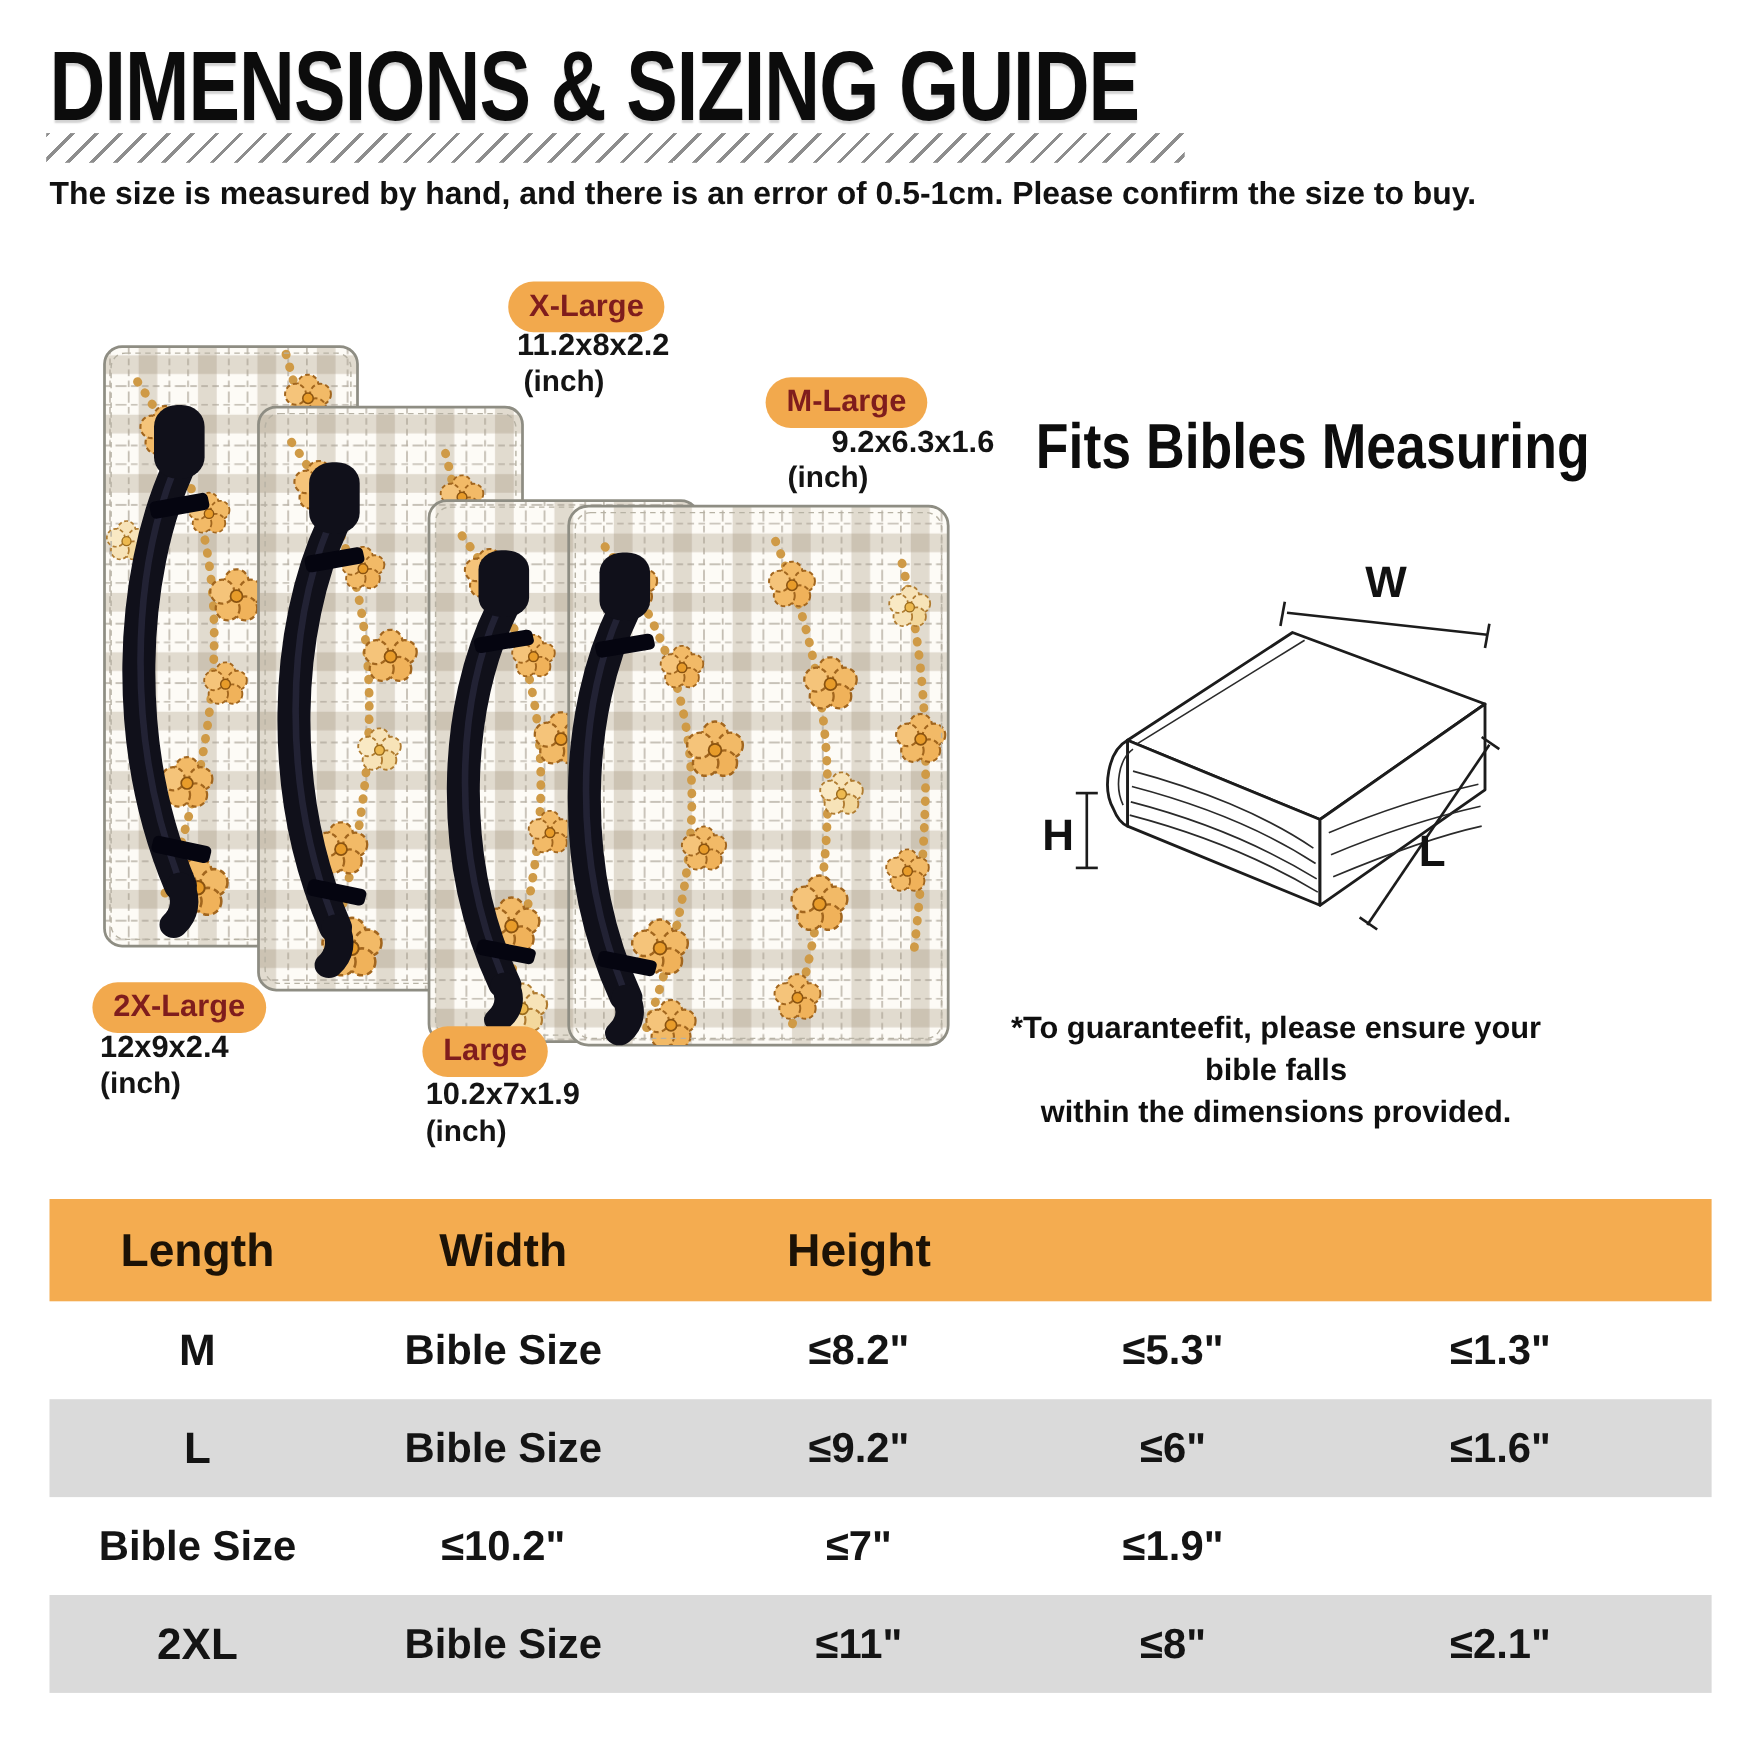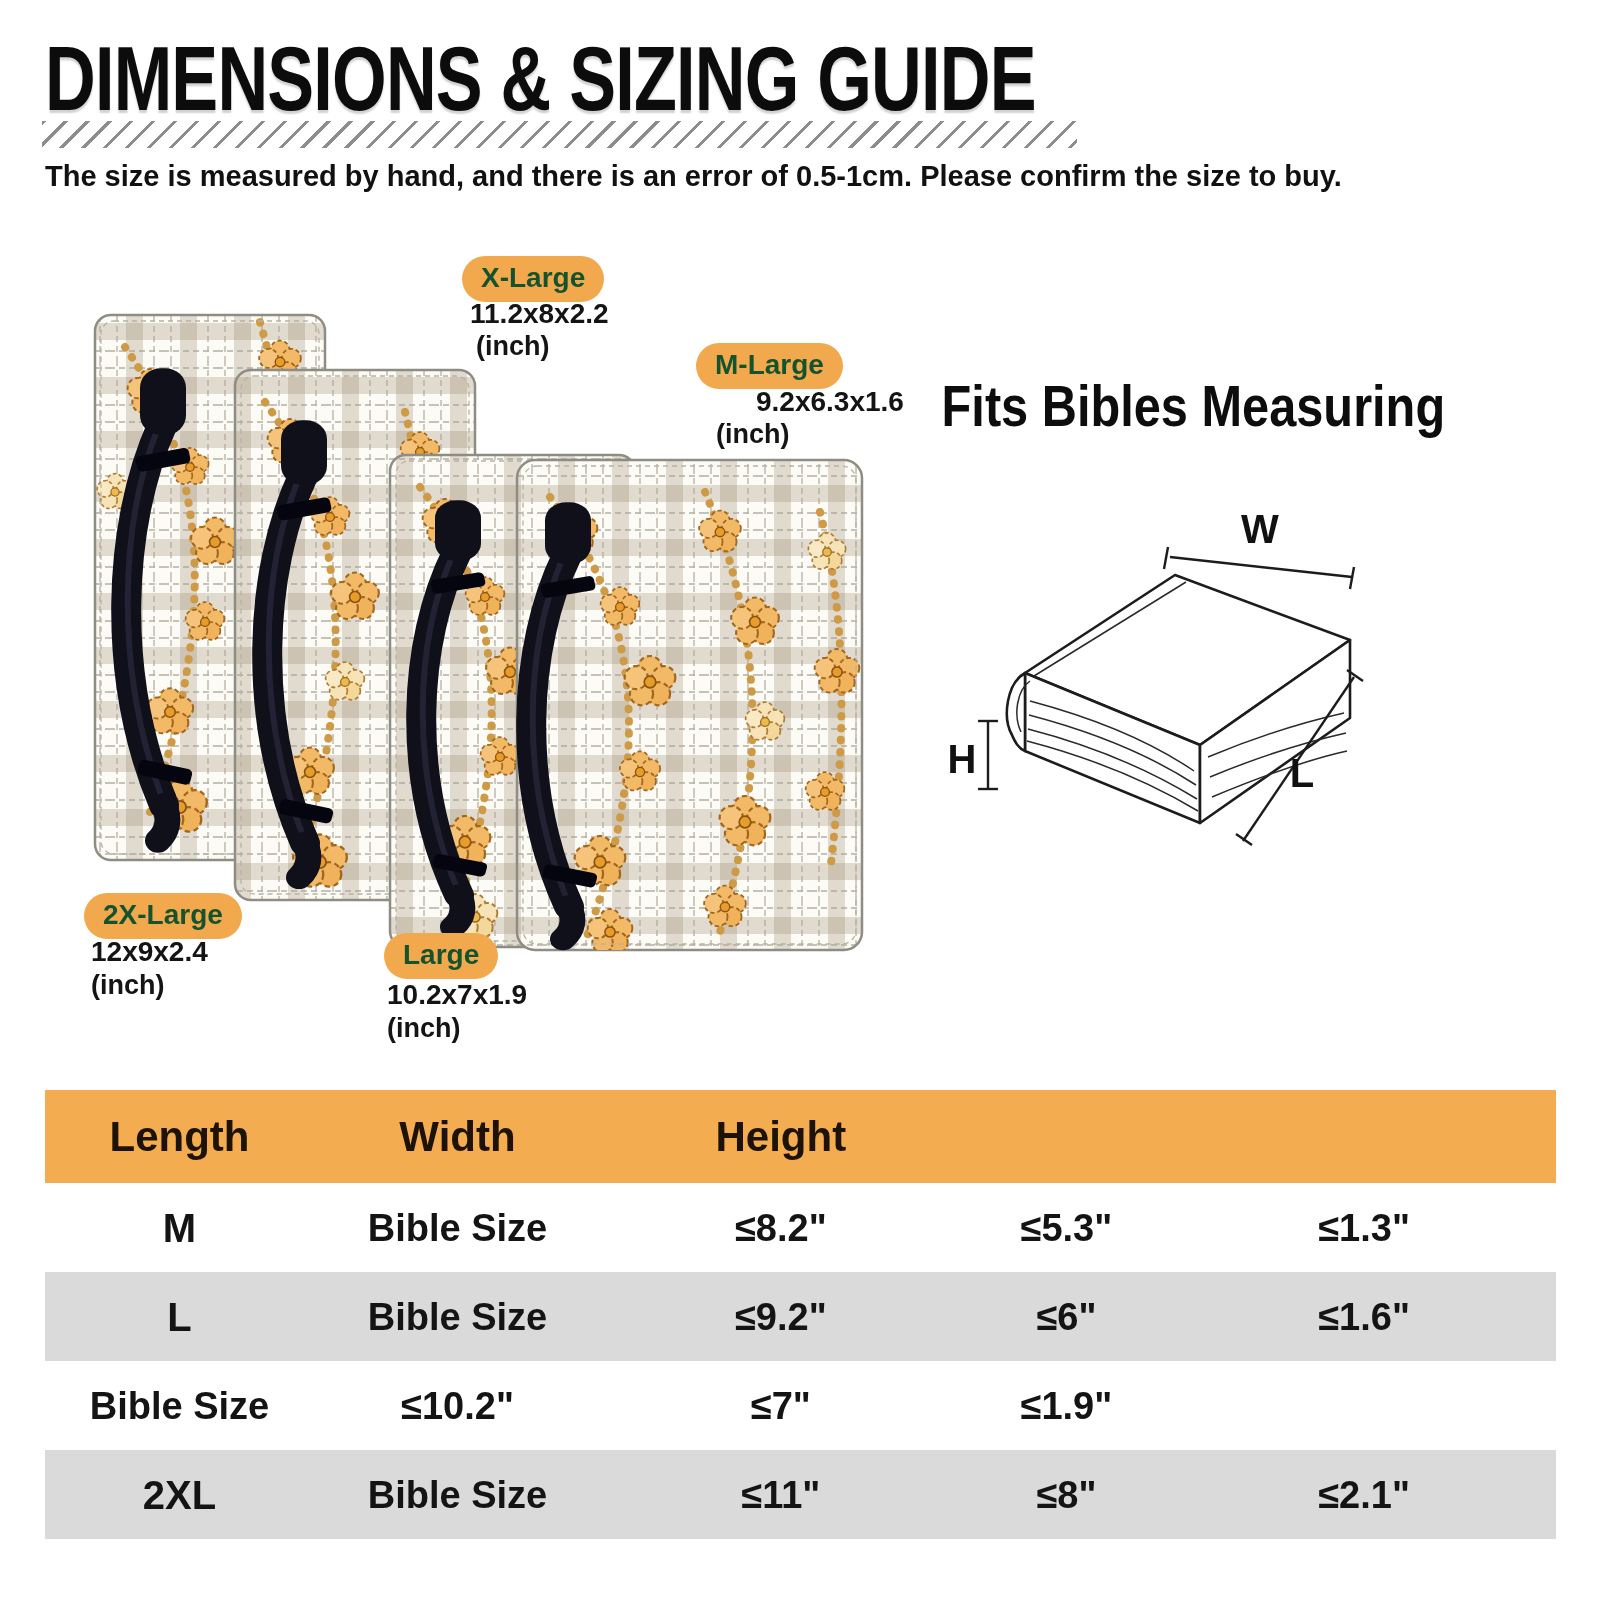--- a/index.html
+++ b/index.html
@@ -17,21 +17,21 @@
   .hatch{
     position:absolute;left:42px;top:121px;width:1035px;height:27px;
     background:repeating-linear-gradient(135deg,#8d8d8d 0 3px,transparent 3px 15.5px);
   }
   .subtitle{
     position:absolute;left:45px;top:160px;margin:0;
     font-size:29px;font-weight:700;color:#111;white-space:nowrap;
   }
   
   .pill{
-    position:absolute;display:inline-block;background:#F2A94D;color:#14532d;
+    position:absolute;display:inline-block;background:#F2A94D;color:#7f1d1d;
     font-weight:700;font-size:28px;line-height:1;padding:8px 19px 10px;border-radius:24px;
     white-space:nowrap;z-index:5;
   }
   .dim{
     position:absolute;font-weight:700;font-size:28px;color:#141414;line-height:1;
     white-space:nowrap;z-index:5;
   }
   .unit{
     position:absolute;font-weight:700;font-size:27px;color:#141414;line-height:1;
     white-space:nowrap;z-index:5;
@@ -268,20 +268,24 @@
     <path class="dimline" d="M28,216 L48,216"></path>
     <path class="dimline" d="M28,284 L48,284"></path>
     <text x="12" y="268" font-size="40" text-anchor="middle">H</text>
 
     <path class="dimline" d="M404,172 L293,336"></path>
     <path class="dimline" d="M397,165 L413,176"></path>
     <path class="dimline" d="M286,329 L302,340"></path>
     <text x="352" y="282" font-size="40" text-anchor="middle">L</text>
   </svg>
 
+  <div class="note">
+    <div>*To guaranteefit, please ensure your bible falls</div>
+    <div>within the dimensions provided.</div>
+  </div>
 
   <div class="size-table">
     <div class="trow thead">
       <div class="cell">Length</div>
       <div class="cell">Width</div>
       <div class="cell">Height</div>
     </div>
     <div class="trow">
       <div class="cell szcol">M</div>
       <div class="cell">Bible Size</div>

